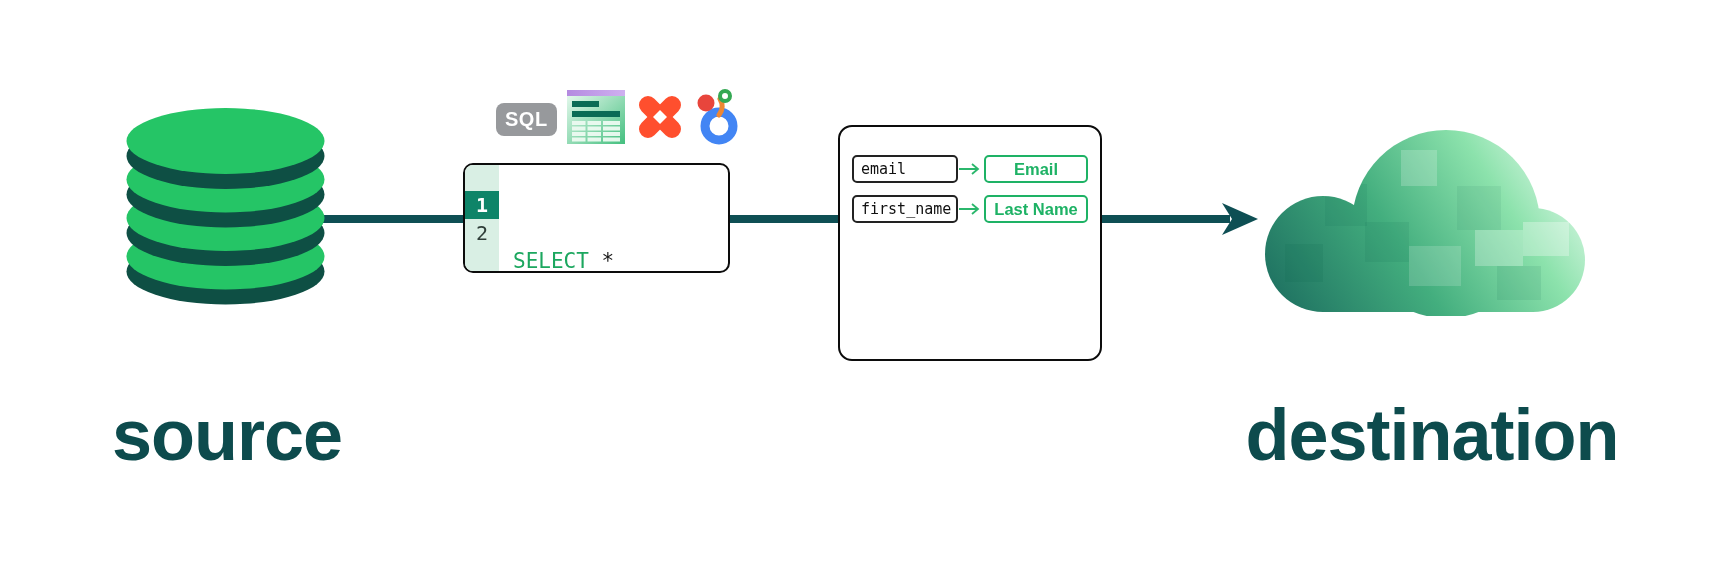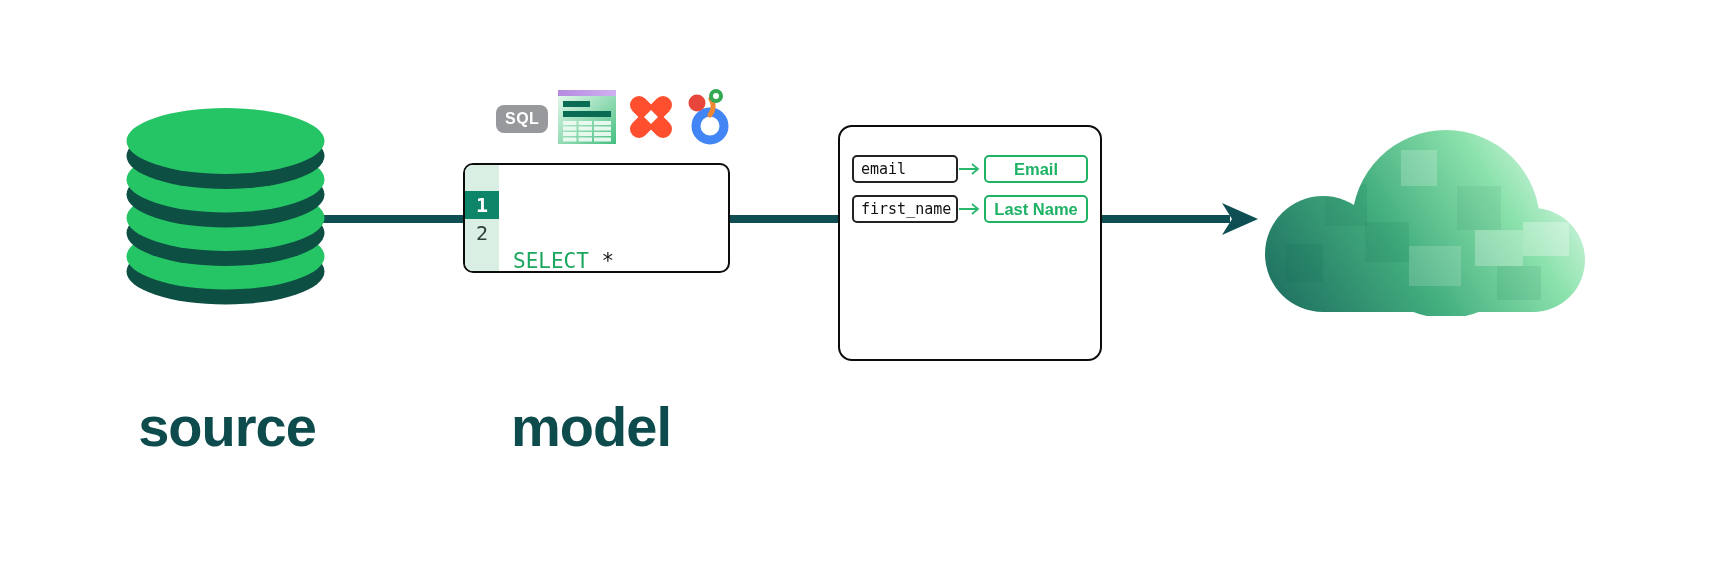--- a/index.html
+++ b/index.html
@@ -14,21 +14,21 @@
   #line-model-sync   { left:727px; width:114px; }
   #line-sync-dest    { left:1100px; width:130px; }
   .arrowhead { position:absolute; left:1222px; top:200px; }
 
   
   .db-icon { position:absolute; left:123px; top:106px; }
 
   
   .icons-row { position:absolute; left:496px; top:90px; height:58px; display:flex; align-items:center; gap:10px; }
   .sql-badge {
-    flex:none; background:#97999c; color:#ffffff; font-weight:bold; font-size:16px;
+    flex:none; background:#97999c; color:#ffffff; font-weight:bold; font-size:20px;
     padding:5px 9px; border-radius:8px; letter-spacing:.5px;
   }
 
   
   .code-block {
     position:absolute; left:463px; top:163px; width:267px; height:110px; box-sizing:border-box;
     background:#ffffff; border:2.5px solid #0c0c0c; border-radius:10px; overflow:hidden;
   }
   .gutter { position:absolute; left:0; top:0; bottom:0; width:34px; background:#d9efe4; }
   .gutter-num {
@@ -63,21 +63,21 @@
     border:2.2px solid #1eb265; border-radius:5px; color:#1eb265;
     font-size:16.5px; font-weight:bold; display:flex; align-items:center; justify-content:center;
   }
 
   
   .cloud-icon { position:absolute; left:1261px; top:126px; }
 
   
   .stage-label {
     position:absolute; top:394px; transform:translateX(-50%);
-    font-size:56px; font-weight:bold; color:#0d4b4d; letter-spacing:-1px; white-space:nowrap;
+    font-size:72px; font-weight:bold; color:#0d4b4d; letter-spacing:-1px; white-space:nowrap;
   }
   #label-source { left:227px; }
   #label-model { left:591px; }
   #label-sync { left:968px; }
   #label-destination { left:1432px; }
 </style>
 </head>
 <body>
 
 <div class="canvas">
@@ -227,15 +227,15 @@
         <rect x="196" y="60" width="44" height="44" fill="#0b5f4c" opacity="0.08"></rect>
         <rect x="214" y="104" width="48" height="36" fill="#ffffff" opacity="0.25"></rect>
         <rect x="236" y="140" width="44" height="34" fill="#0b5f4c" opacity="0.10"></rect>
         <rect x="24" y="118" width="38" height="38" fill="#0b5f4c" opacity="0.12"></rect>
         <rect x="262" y="96" width="46" height="34" fill="#ffffff" opacity="0.30"></rect>
       </g>
     </svg>
   </div>
 
   <div class="stage-label" id="label-source">source</div>
-  <div class="stage-label" id="label-model">model</div>
+  <div class="stage-label" id="label-destination">destination</div>
 
 </div>
 
 </body></html>

